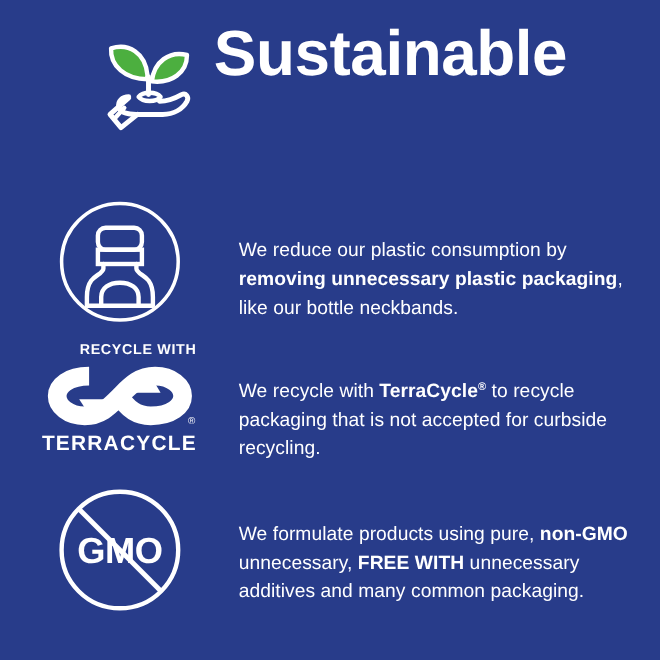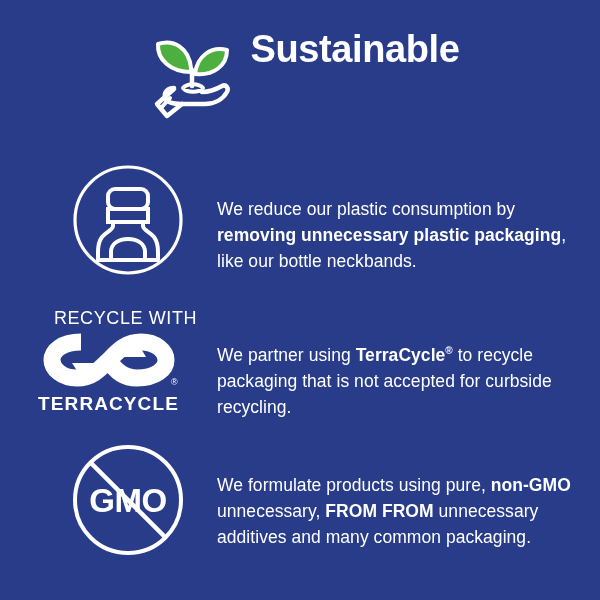--- a/index.html
+++ b/index.html
@@ -39,52 +39,52 @@
     margin-top: 6px;
     flex: 0 0 auto;
   }
   .header-text {
     display: block;
     margin-top: 2px;
   }
   .header-line {
     display: block;
     color: #ffffff;
-    font-size: 38px;
+    font-size: 58px;
     line-height: 50px;
     font-weight: 600;
     letter-spacing: -0.4px;
     white-space: nowrap;
   }
 
   
   .row {
     position: absolute;
     left: 0;
     width: 600px;
     display: flex;
     align-items: flex-start;
   }
-  .row-1 { top: 164px; }
+  .row-1 { top: 182px; }
   .row-2 { top: 310px; }
   .row-3 { top: 444px; }
 
   .icon-col {
     width: 217px;
     flex: 0 0 auto;
     display: flex;
     flex-direction: column;
     align-items: center;
     justify-content: flex-start;
   }
   .icon-col-inner {
     width: 150px;
     display: flex;
     flex-direction: column;
-    align-items: flex-end;
+    align-items: center;
   }
 
   .text-col {
     flex: 1 1 auto;
     padding-right: 14px;
   }
   .body-text {
     color: #ffffff;
     font-size: 17.5px;
     line-height: 26px;
@@ -105,22 +105,22 @@
 
   
   .tc-lockup {
     display: flex;
     flex-direction: column;
     align-items: center;
     width: 150px;
   }
   .tc-caption {
     color: #ffffff;
-    font-size: 18px;
-    font-weight: 400;
+    font-size: 13px;
+    font-weight: 700;
     letter-spacing: 0.6px;
     line-height: 16px;
     white-space: nowrap;
     margin-left: 34px;
   }
   .tc-mark {
     width: 138px;
     height: 62px;
     margin-top: 3px;
     margin-bottom: 2px;
@@ -218,37 +218,37 @@
 
             <text x="131" y="56" fill="#ffffff" font-size="9" font-family="'Liberation Sans', sans-serif">®</text>
           </svg>
         </div>
 
         <span class="tc-wordmark">TERRACYCLE</span>
       </div>
     </div>
     <div class="text-col">
       <p class="body-text">
-        <span>We partner using </span><b>TerraCycle</b><b><sup>®</sup></b><span> to recycle packaging that is not accepted for curbside recycling.</span>
+        <span>We recycle with </span><b>TerraCycle</b><b><sup>®</sup></b><span> to recycle packaging that is not accepted for curbside recycling.</span>
       </p>
     </div>
   </div>
 
   <div class="row row-3">
     <div class="icon-col">
       <div class="icon-col-inner">
         <div>
           <svg viewBox="0 0 112 112" width="112" height="112" aria-hidden="true">
             <circle cx="56" cy="56" r="53" fill="none" stroke="#ffffff" stroke-width="4"></circle>
             <line x1="19" y1="19" x2="93" y2="93" stroke="#ffffff" stroke-width="4.5"></line>
             <text x="56" y="68" text-anchor="middle" fill="#ffffff" font-size="33" font-weight="700" letter-spacing="-0.5" font-family="'Liberation Sans', sans-serif">GMO</text>
           </svg>
         </div>
       </div>
     </div>
     <div class="text-col">
       <p class="body-text">
-        <span>We formulate products using pure, </span><b>non-GMO</b><span> unnecessary, </span><b>FROM FROM</b><span> unnecessary additives and many common packaging.</span>
+        <span>We formulate products using pure, </span><b>non-GMO</b><span> unnecessary, </span><b>FREE WITH</b><span> unnecessary additives and many common packaging.</span>
       </p>
     </div>
   </div>
 
 </div>
 
 </body></html>

